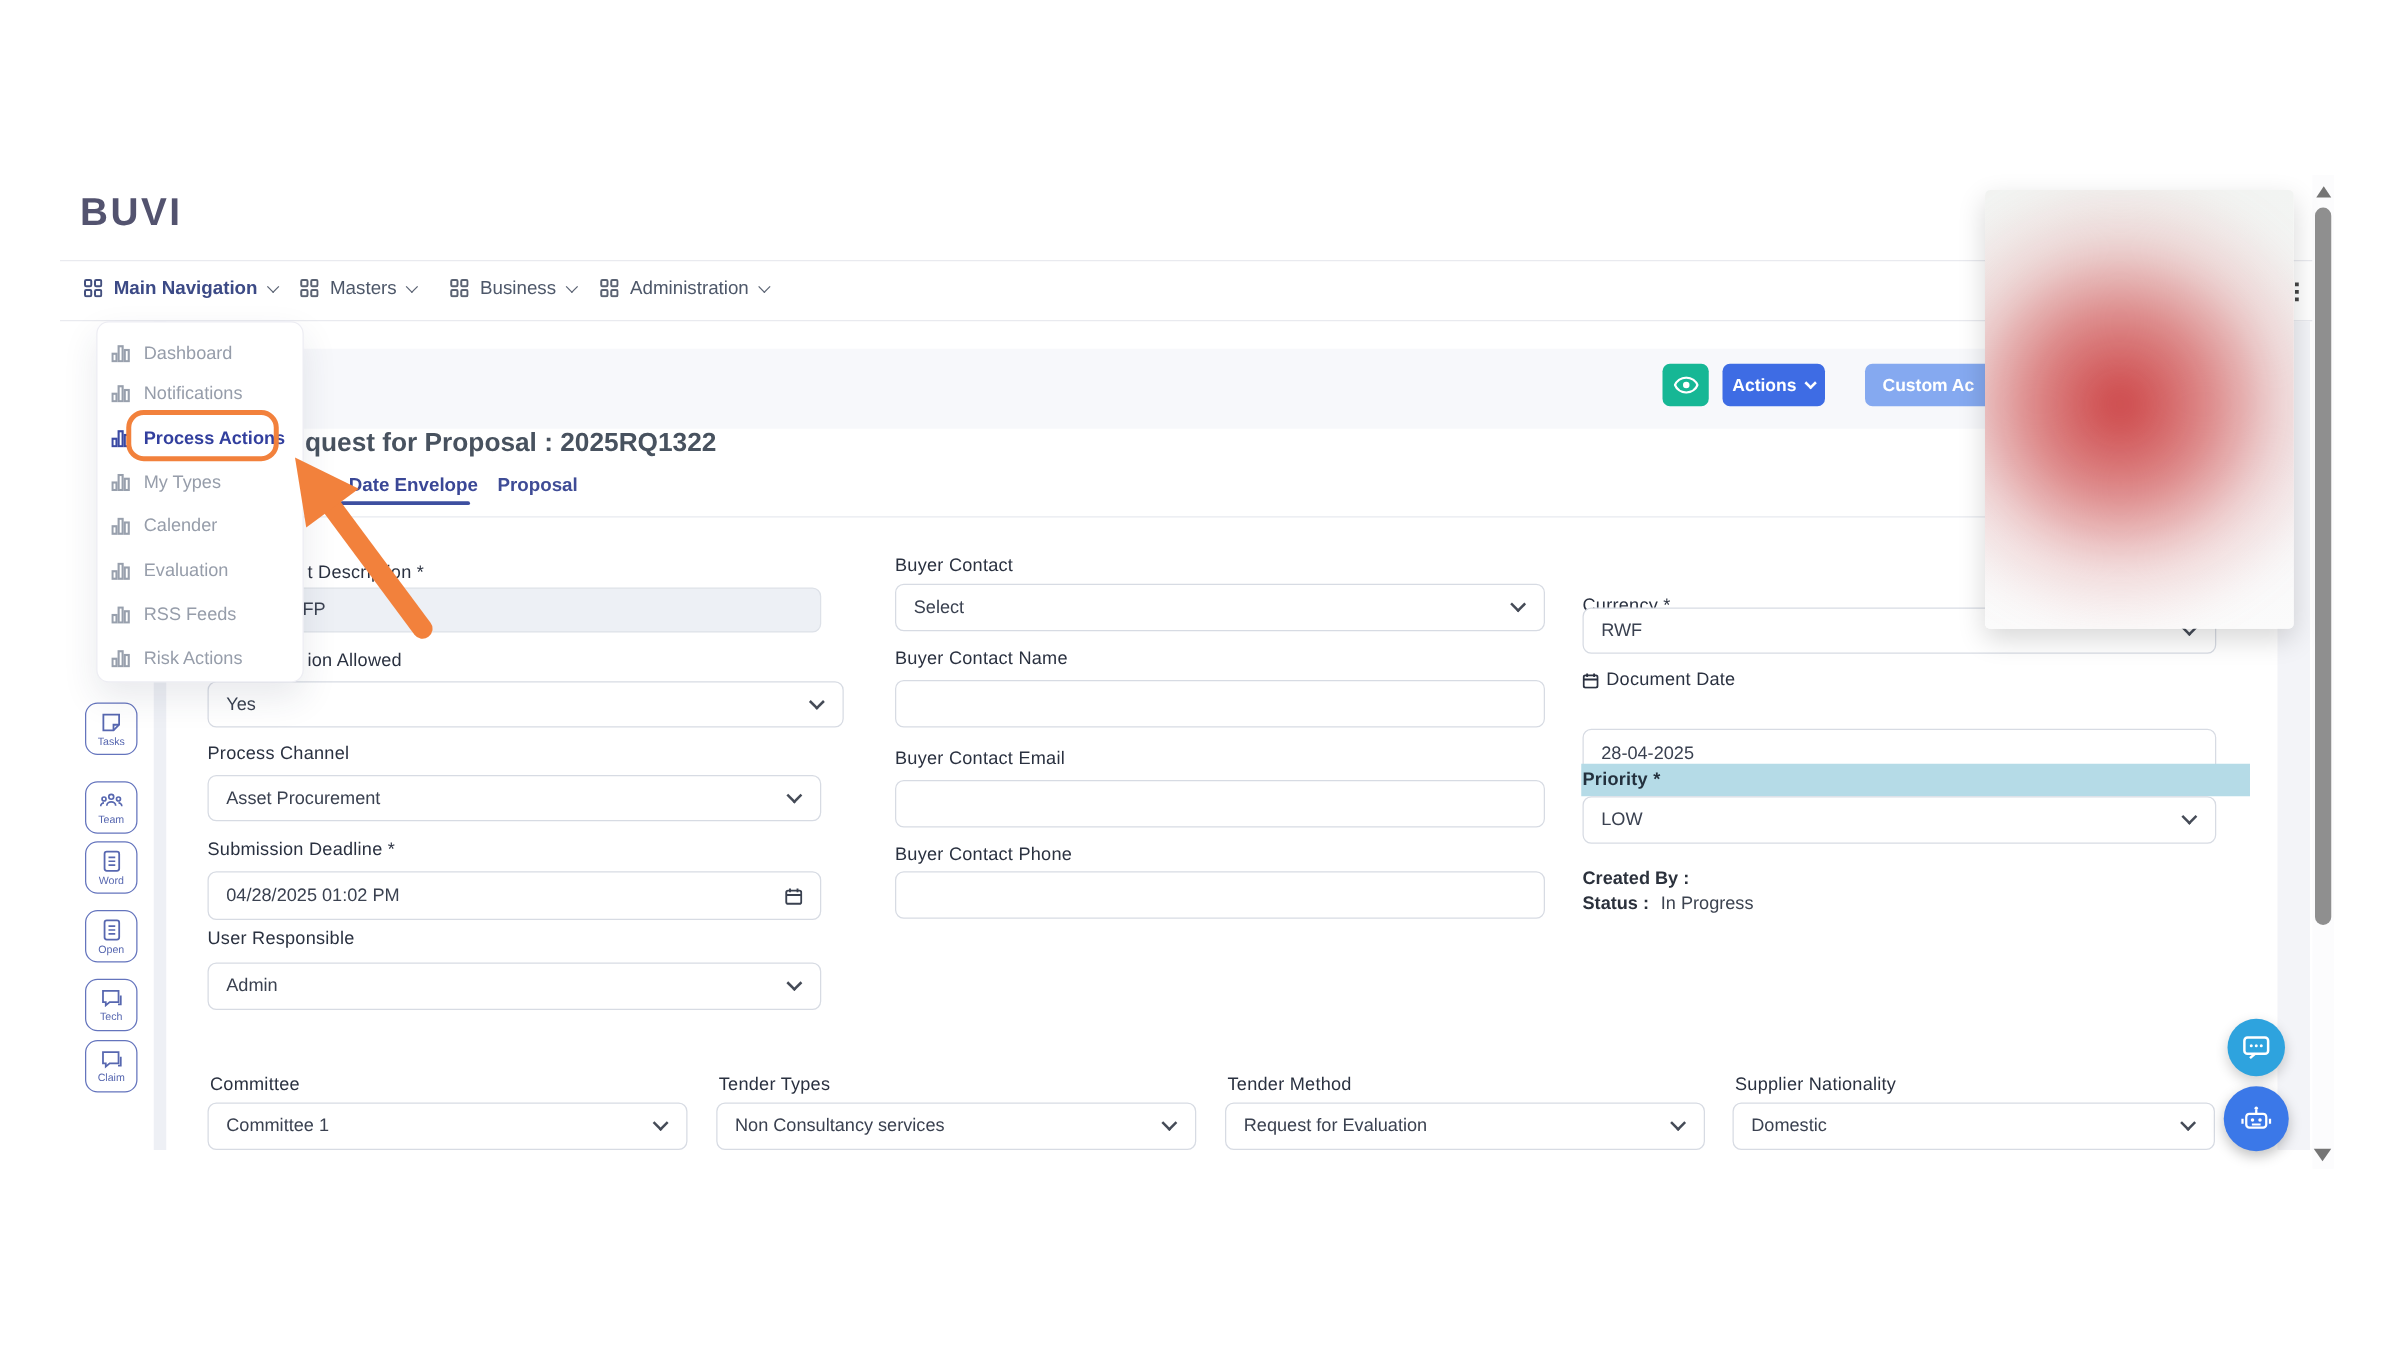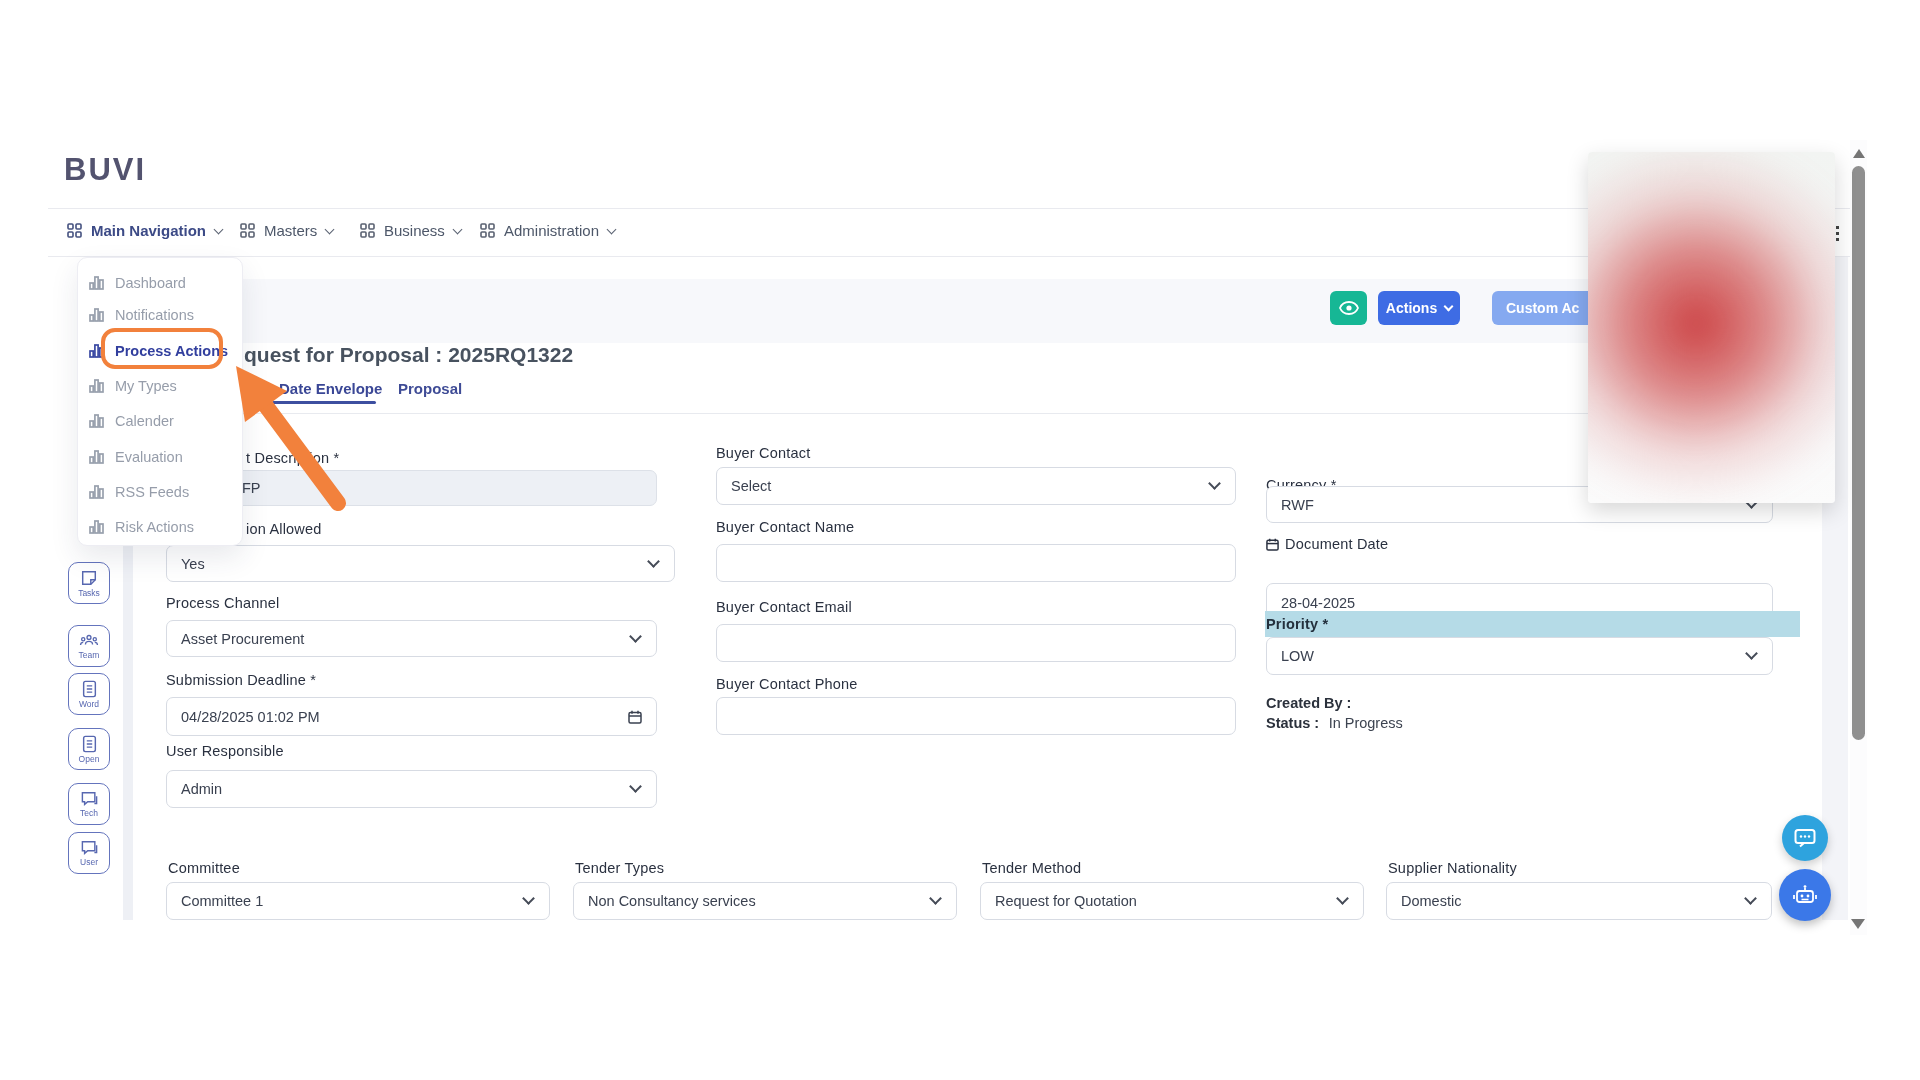--- a/index.html
+++ b/index.html
@@ -208,21 +208,21 @@
 </div>
 
 <div class="abs lbl" style="left:575px; top:860px;">Tender Types</div>
 <div class="ctl" style="left:573px; top:882px; width:384px; height:38px;">
   <span>Non Consultancy services</span>
   <i class="chev"></i>
 </div>
 
 <div class="abs lbl" style="left:982px; top:860px;">Tender Method</div>
 <div class="ctl" style="left:980px; top:882px; width:384px; height:38px;">
-  <span>Request for Quotation</span>
+  <span>Request for Evaluation</span>
   <i class="chev"></i>
 </div>
 
 <div class="abs lbl" style="left:1388px; top:860px;">Supplier Nationality</div>
 <div class="ctl" style="left:1386px; top:882px; width:386px; height:38px;">
   <span>Domestic</span>
   <i class="chev"></i>
 </div>
 
 <div class="tool-btn" style="top:562px;">
@@ -264,21 +264,21 @@
       <path d="M2 2h14v10H8l-3.5 3v-3H2z" fill="none" stroke="#5767b0" stroke-width="1.6"></path>
       <path d="M18 6v8h-2.5" fill="none" stroke="#5767b0" stroke-width="1.6"></path>
     </svg>
   <span>Tech</span>
 </div>
 <div class="tool-btn" style="top:832px;">
   <svg width="19" height="16" viewBox="0 0 20 18">
       <path d="M2 2h14v10H8l-3.5 3v-3H2z" fill="none" stroke="#5767b0" stroke-width="1.6"></path>
       <path d="M18 6v8h-2.5" fill="none" stroke="#5767b0" stroke-width="1.6"></path>
     </svg>
-  <span>User</span>
+  <span>Claim</span>
 </div>
 
 <div class="abs" style="left:77px; top:257px; width:166px; height:289px; background:#fff; border:1px solid #ededf3;
             border-radius:10px; box-shadow:0 12px 28px rgba(40,50,80,.10); z-index:30;">
 
   <div class="menu-item" style="top:12px;">
     <svg width="15" height="14" viewBox="0 0 15 14">
         <g fill="none" stroke="#98a0ad" stroke-width="1.7">
           <rect x="1" y="7" width="3.2" height="6"></rect>
           <rect x="5.9" y="1" width="3.2" height="12"></rect>

